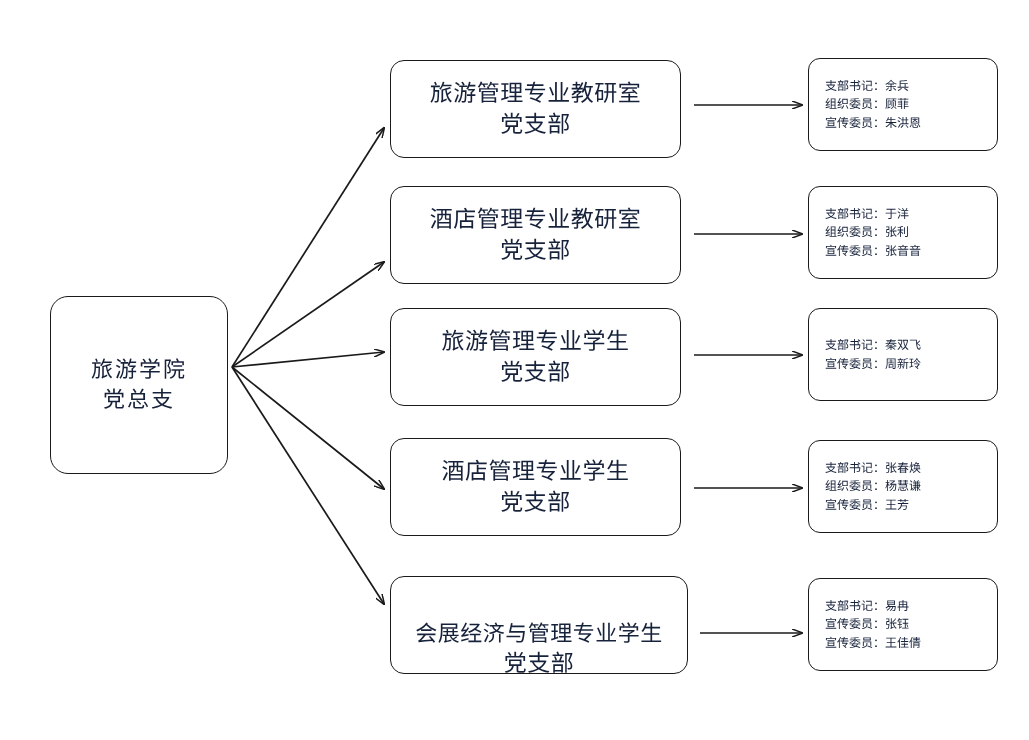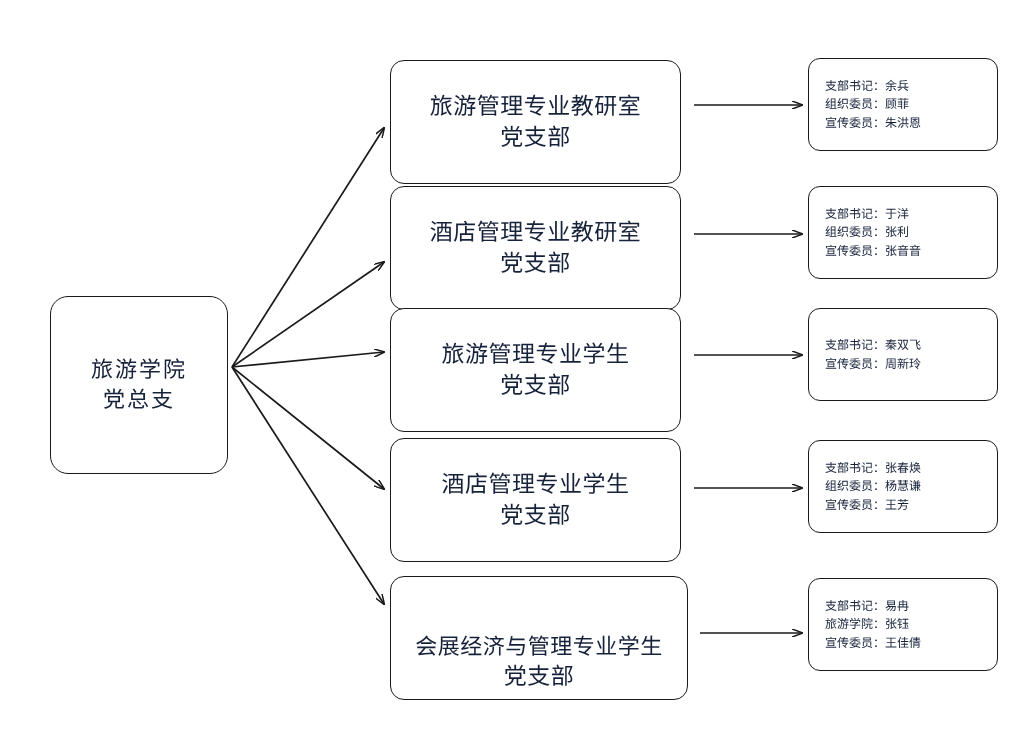--- a/index.html
+++ b/index.html
@@ -45,21 +45,21 @@
     border-radius: 18px;
   }
   .node-root .line {
     font-size: 22px;
     line-height: 1.38;
     letter-spacing: 2px;
   }
   .node-unit {
     left: 390px;
     width: 291px;
-    height: 124px;
+    height: 98px;
   }
   .node-unit .line {
     font-size: 23px;
     line-height: 1.35;
     letter-spacing: 0.5px;
     white-space: nowrap;
   }
   .node-unit.wide {
     width: 298px;
   }
@@ -162,17 +162,17 @@
     <div class="row">支部书记：秦双飞</div>
     <div class="row">宣传委员：周新玲</div>
   </div>
   <div class="node node-detail detail-r4">
     <div class="row">支部书记：张春焕</div>
     <div class="row">组织委员：杨慧谦</div>
     <div class="row">宣传委员：王芳</div>
   </div>
   <div class="node node-detail detail-r5">
     <div class="row">支部书记：易冉</div>
-    <div class="row">旅游学院：张钰</div>
+    <div class="row">宣传委员：张钰</div>
     <div class="row">宣传委员：王佳倩</div>
   </div>
 
 </div>
 
 </body></html>

